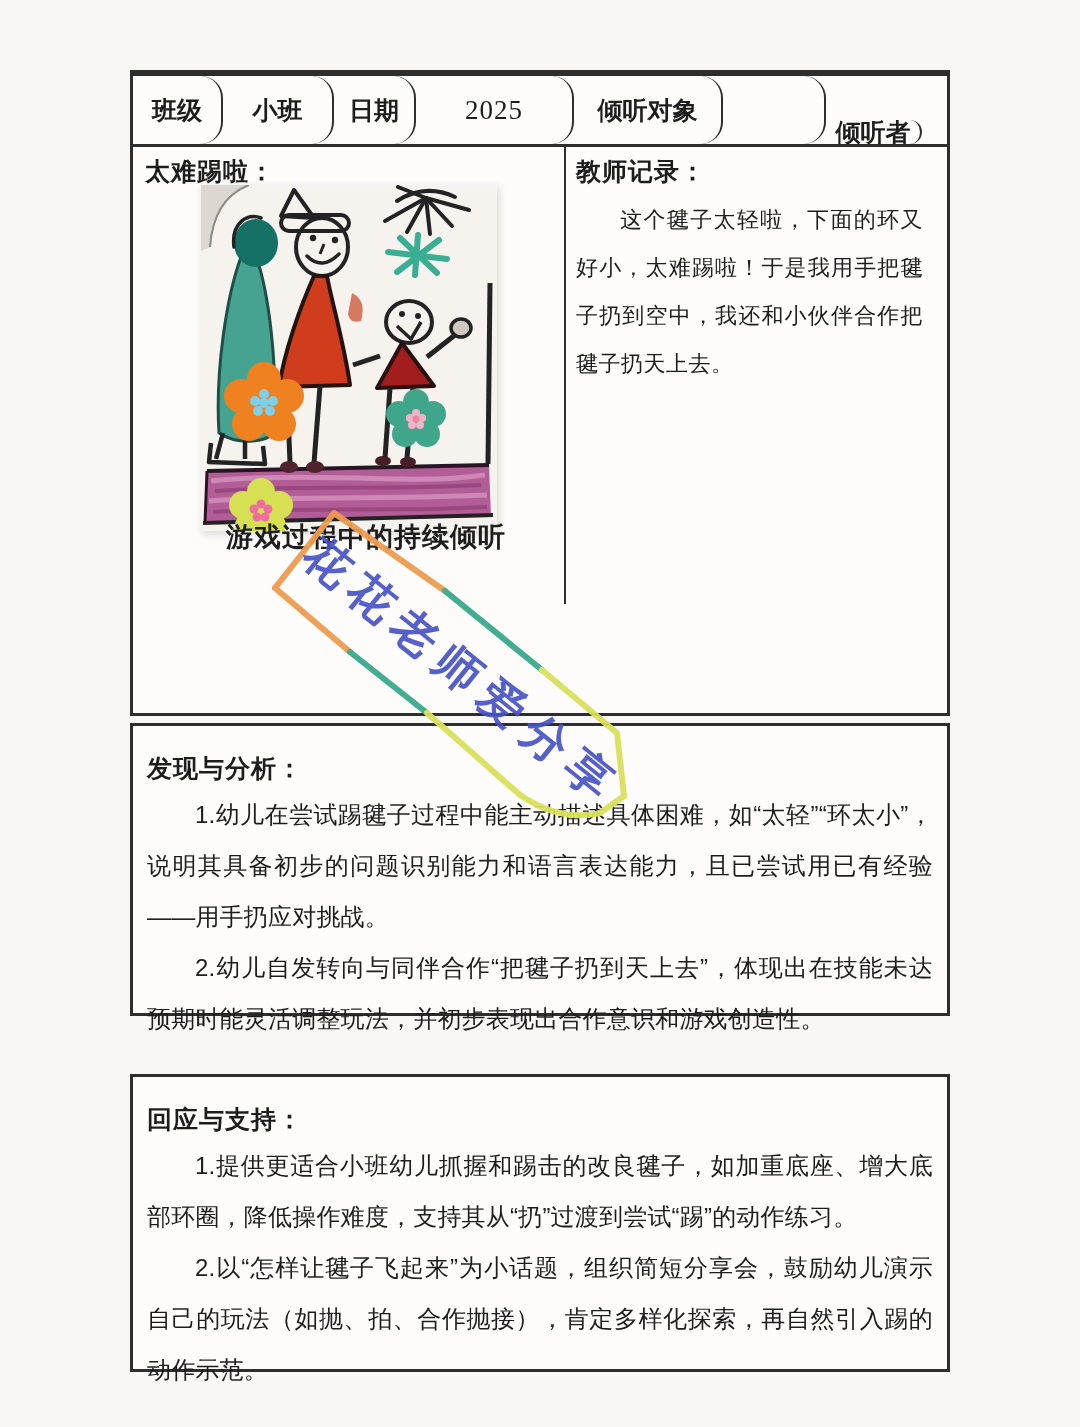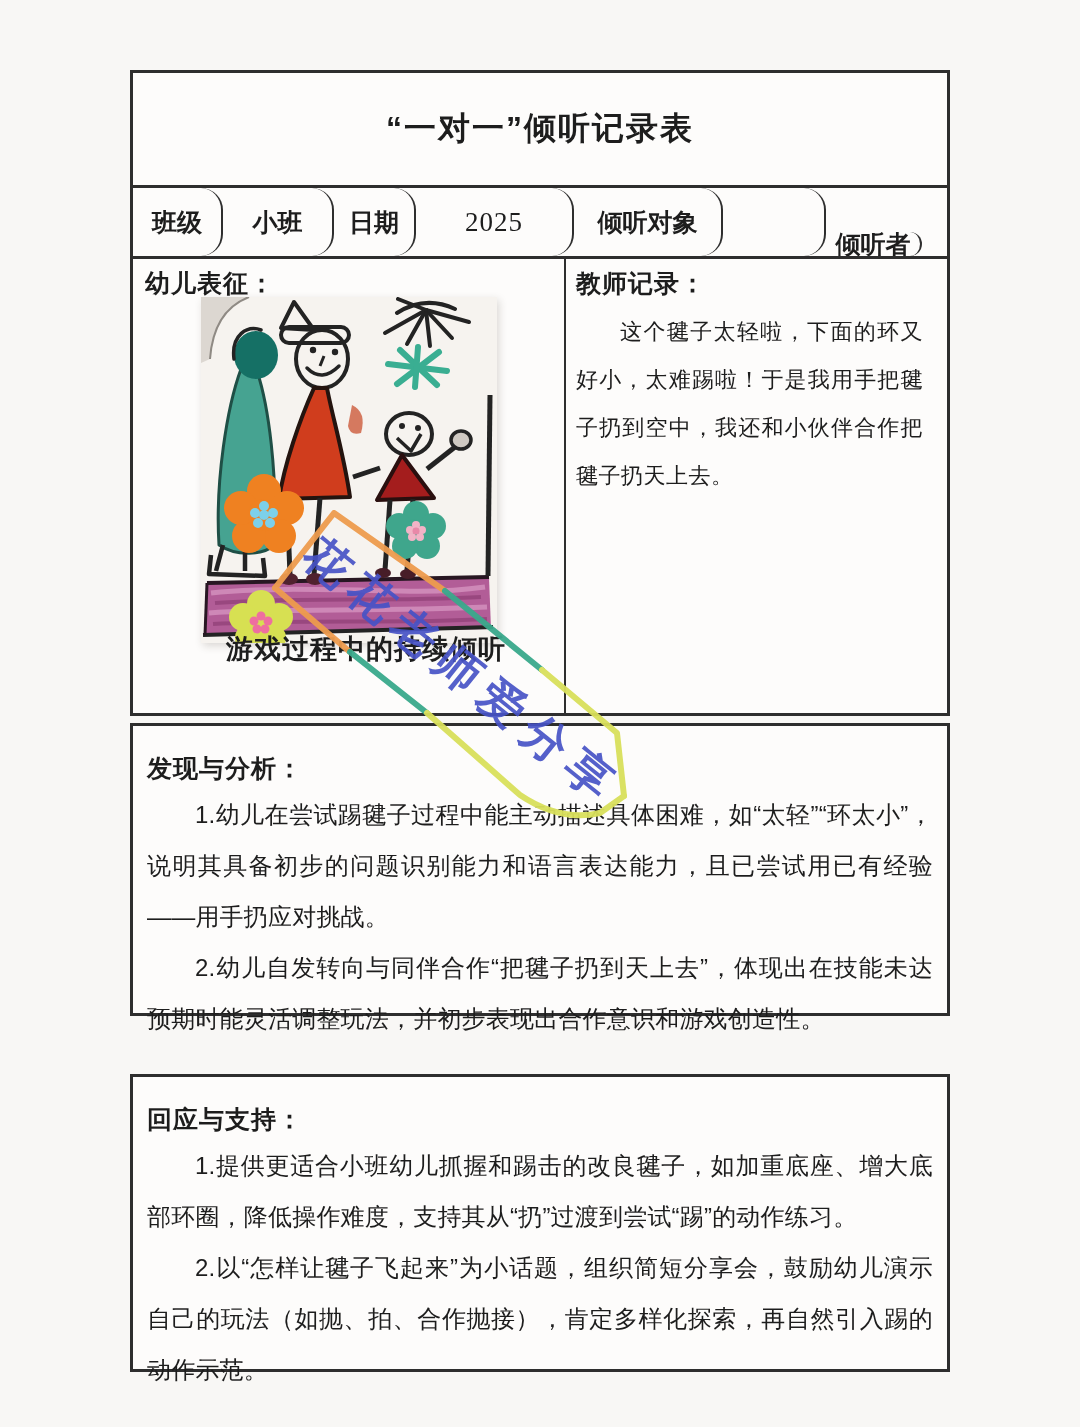--- a/index.html
+++ b/index.html
@@ -70,39 +70,36 @@
     pointer-events:none; z-index:20;
   }
 </style>
 </head>
 <body>
 
 <div class="page">
 
   <div class="main-table">
 
-    <div class="title-row">
-      <div class="doc-title">“一对一”倾听记录表</div>
-    </div>
 
     <div class="header-row">
       <div class="hcell w-class-label">班级</div>
       <div class="hcell w-class-value">小班</div>
       <div class="hcell w-date-label">日期</div>
       <div class="hcell w-date-value date-value">2025</div>
       <div class="hcell w-target-label">倾听对象</div>
       <div class="hcell w-target-value"></div>
       <div class="hcell w-listener-label">倾听者</div>
       <div class="hcell w-listener-value last"></div>
     </div>
 
     <div class="body-row">
 
       <div class="col-left">
-        <div class="cell-heading">幼儿表征：</div>
+        <div class="cell-heading">太难踢啦：</div>
 
         <div class="photo">
           <svg viewBox="0 0 296 346">
             <rect x="0" y="0" width="296" height="346" fill="#f6f3ef"></rect>
 
             <path d="M0,0 L48,0 C22,10 11,34 9,62 L0,66 Z" fill="#dcd7d1"></path>
             <path d="M48,0 C22,10 11,34 9,62" fill="none" stroke="#8f8a84" stroke-width="2"></path>
 
             <g>
               <path d="M6,286 L288,280 L290,332 L4,338 Z" fill="#b25d97"></path>

